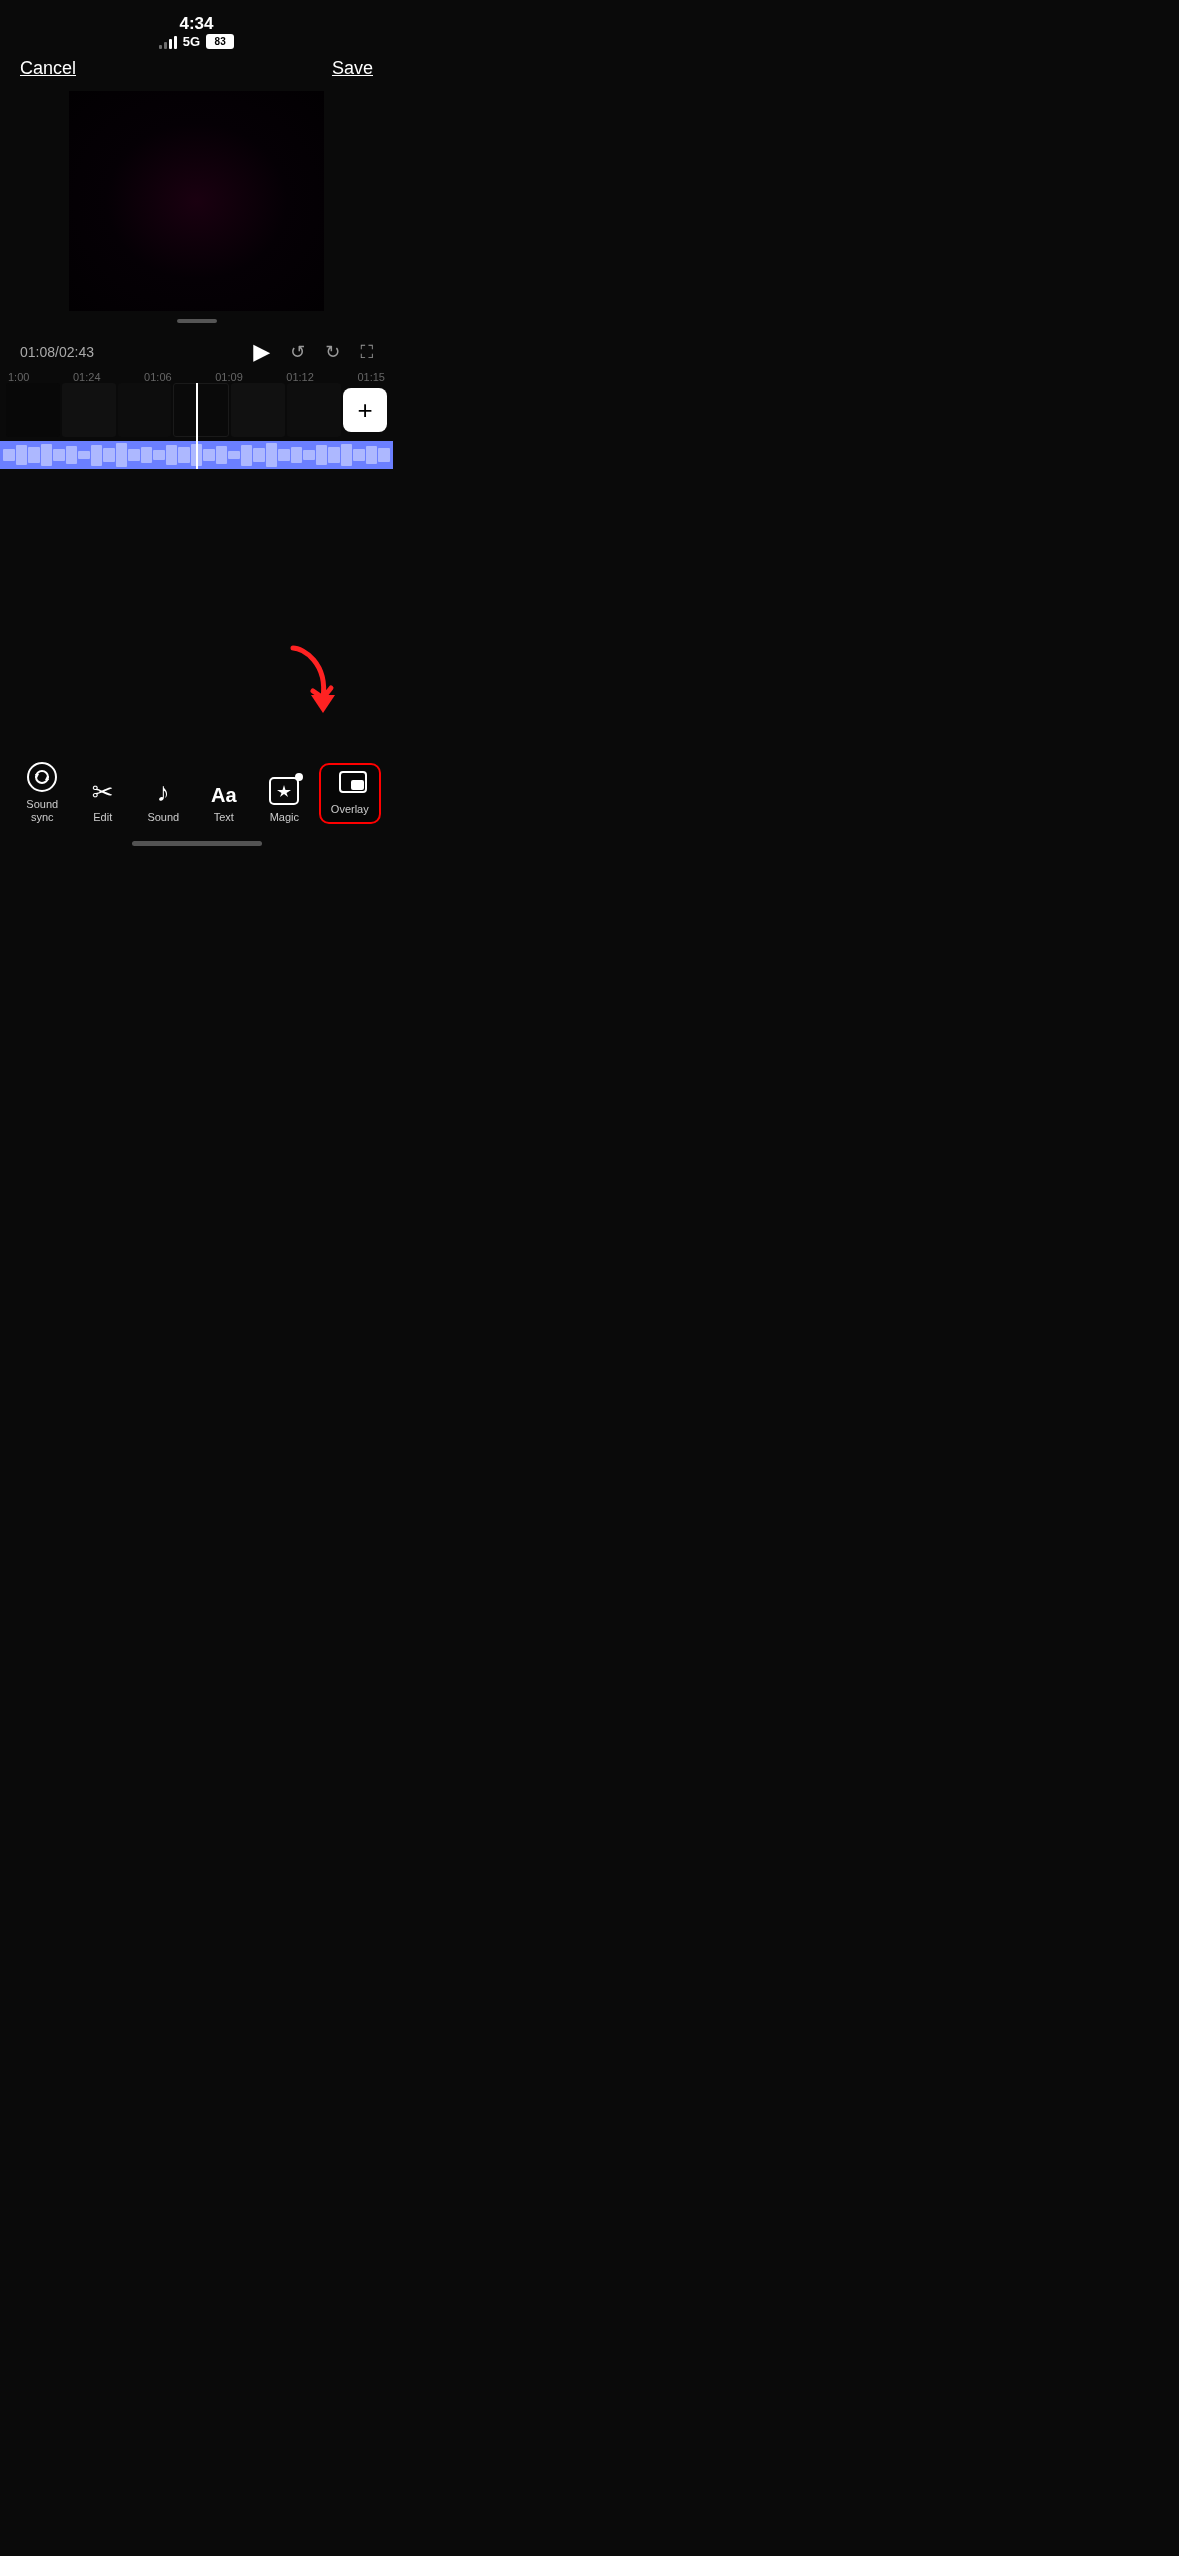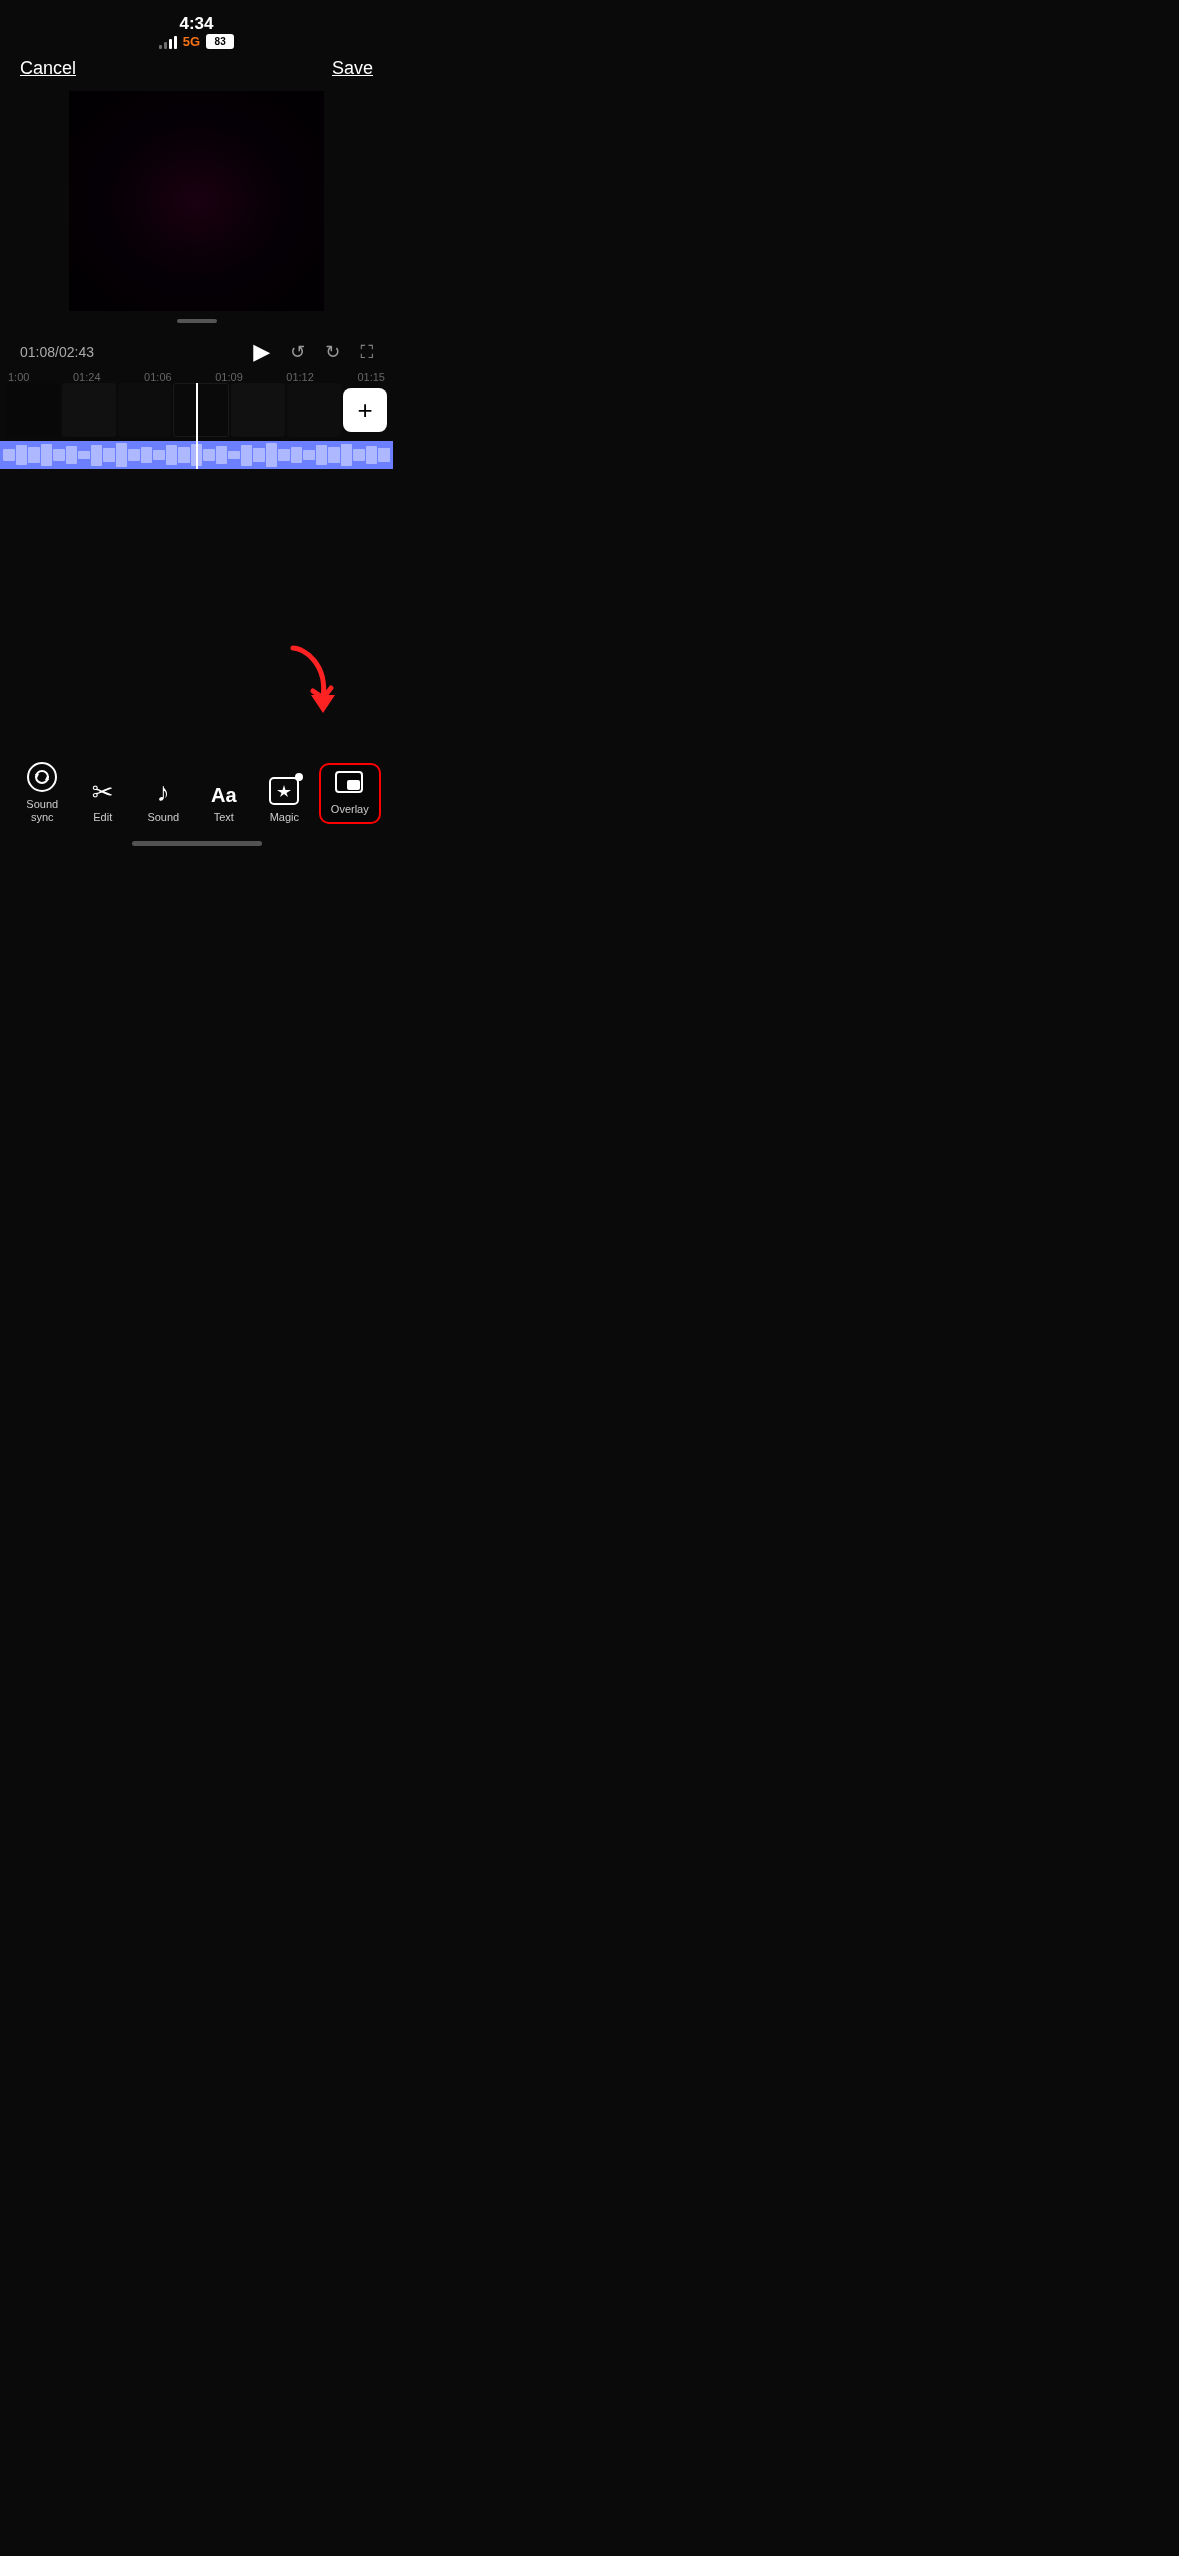--- a/index.html
+++ b/index.html
@@ -51,21 +51,21 @@
     }
 
     .signal-bar:nth-child(1) { height: 4px; opacity: 0.4; }
     .signal-bar:nth-child(2) { height: 7px; opacity: 0.4; }
     .signal-bar:nth-child(3) { height: 10px; }
     .signal-bar:nth-child(4) { height: 13px; }
 
     .status-5g {
       font-size: 13px;
       font-weight: 700;
-      color: #f97316;
+      color: #ffffff;
     }
 
     .battery {
       display: flex;
       align-items: center;
       gap: 2px;
     }
 
     .battery-box {
       background: #fff;
@@ -177,20 +177,21 @@
       color: #ccc;
       text-align: center;
       line-height: 1.2;
     }
 
     .tool-item.highlighted {
       border: 2.5px solid #ff0000;
       border-radius: 10px;
       padding: 6px 10px;
       background: rgba(0,0,0,0.3);
+      align-items: flex-end;
     }
 
     
     .home-indicator {
       position: absolute;
       bottom: 6px;
       left: 50%;
       transform: translateX(-50%);
       width: 130px;
       height: 5px;

